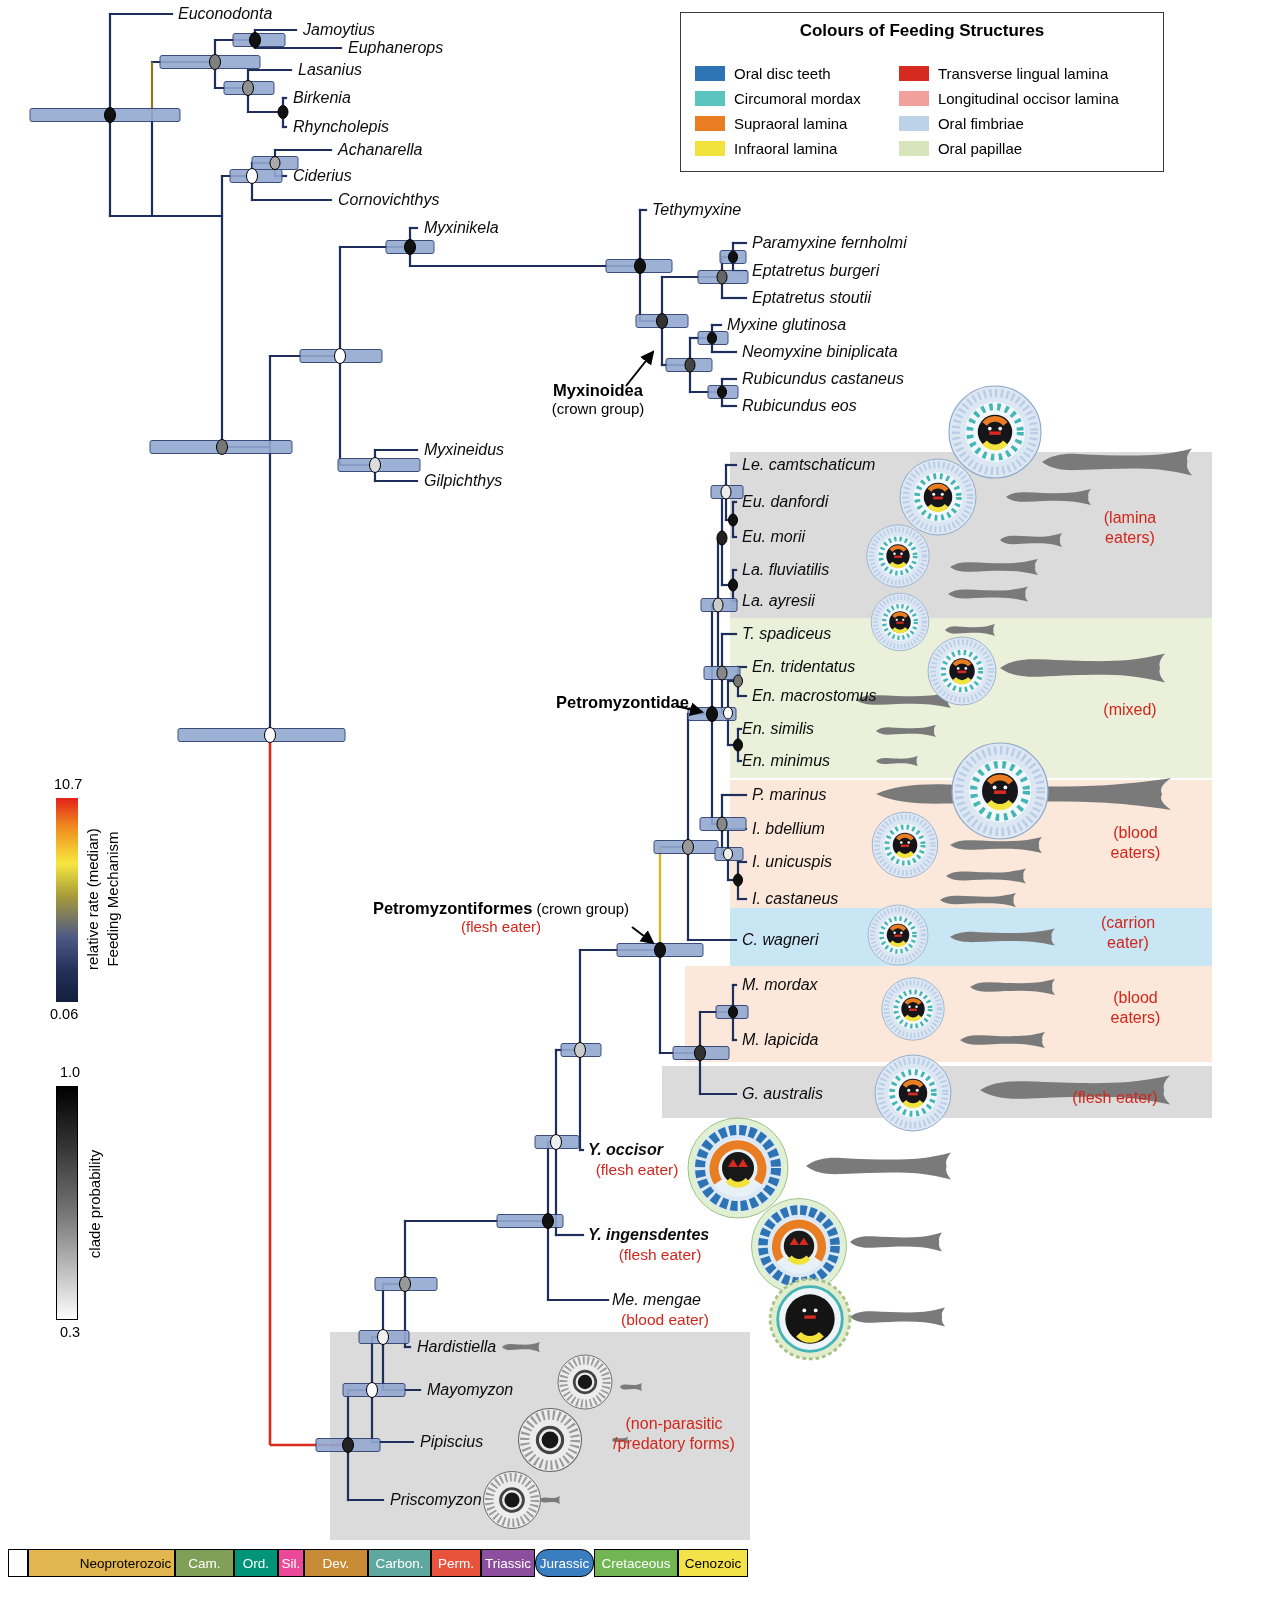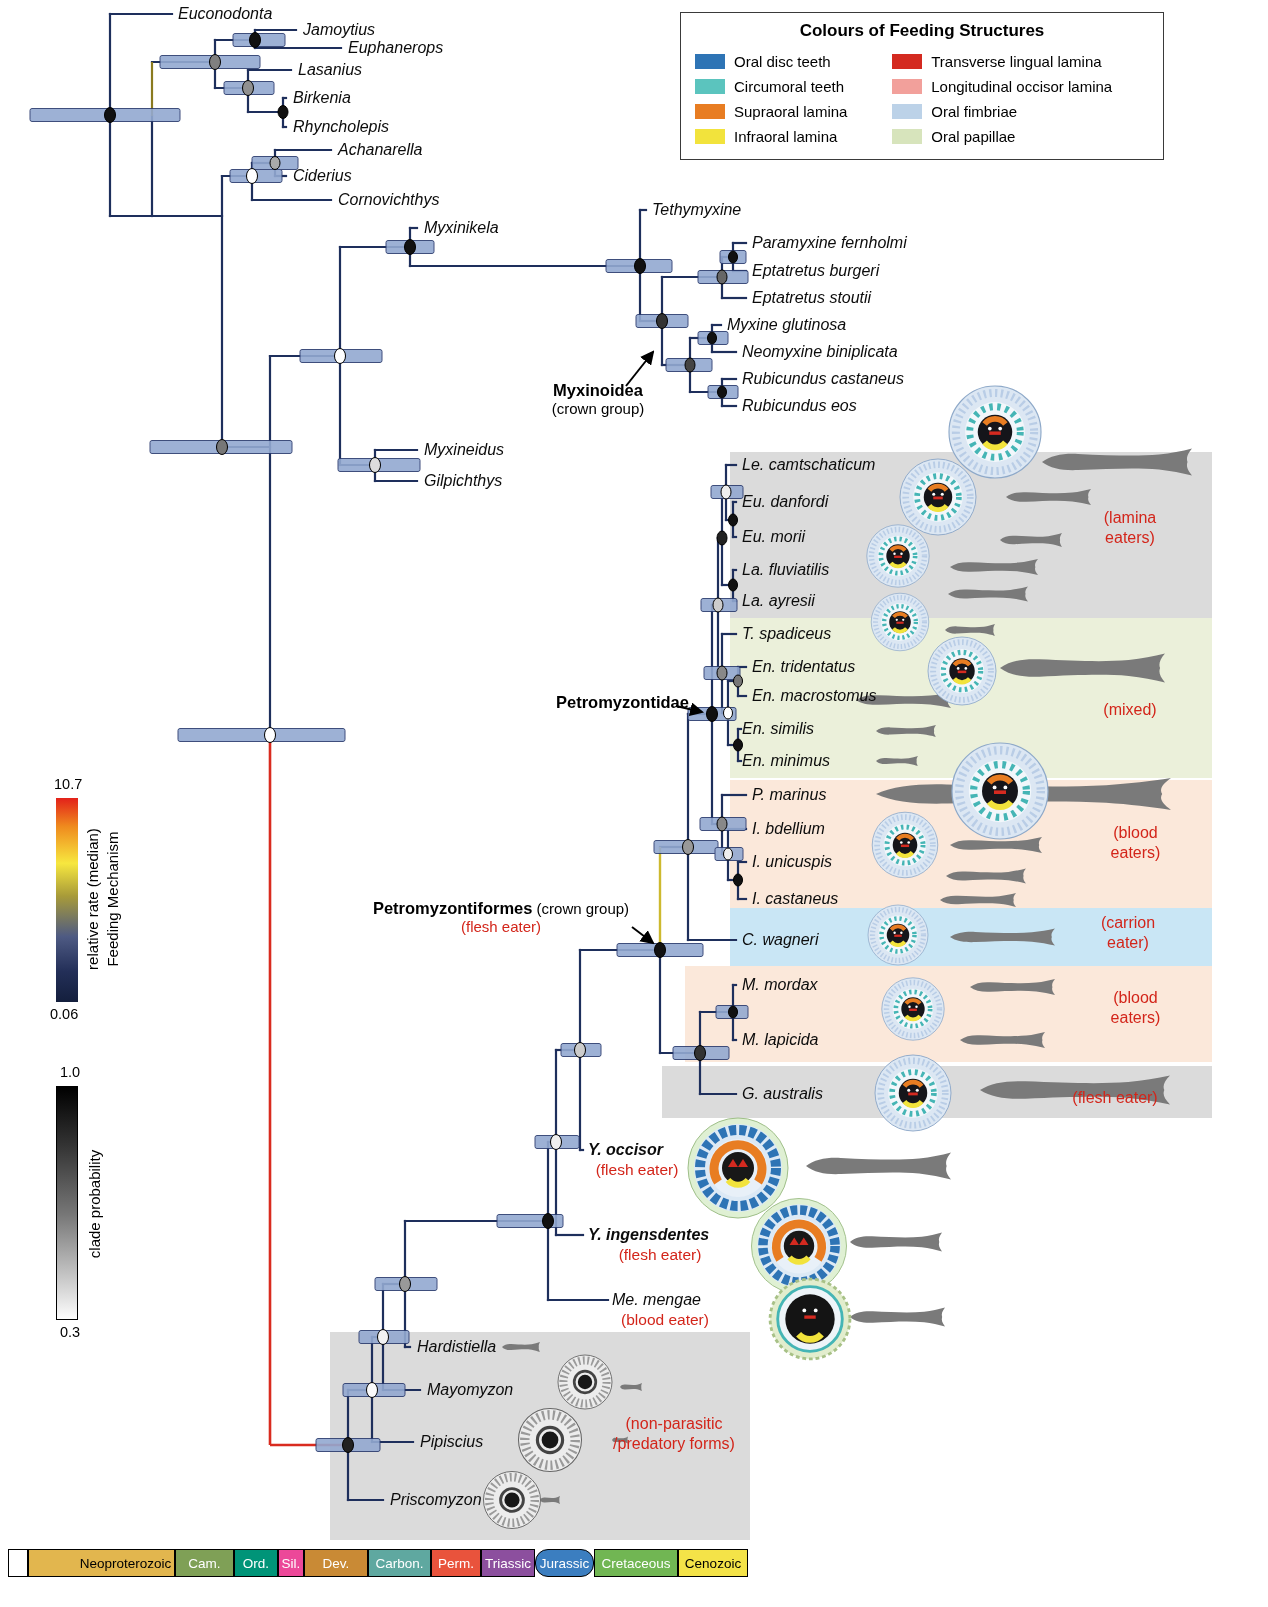--- a/index.html
+++ b/index.html
@@ -15,21 +15,21 @@
   .red{color:#d3251a}
   .dietlbl{position:absolute;z-index:2;color:#d3251a;font-size:15.5px;text-align:center}
   .grp{position:absolute;z-index:2;color:#d3251a;font-size:16px;text-align:center;line-height:1.22}
   .scalebar{position:absolute;z-index:2}
   .scalenum{position:absolute;z-index:2;font-size:14.5px;color:#000}
   .rot{position:absolute;z-index:2;font-size:15px;color:#000;transform:rotate(-90deg);transform-origin:0 0;text-align:center;white-space:nowrap}
   .period{position:absolute;z-index:2;top:1549px;height:28px;display:flex;align-items:center;justify-content:center;font-size:13.5px;color:#fff;border:1px solid #000;box-sizing:border-box;overflow:hidden;white-space:nowrap}
   .period.dk{color:#000}
   .tick{position:absolute;z-index:2;top:1648px;width:48px;text-align:center;font-size:14.5px;color:#4d7c0f;white-space:nowrap}
   .legend{position:absolute;left:680px;top:12px;width:484px;z-index:3;background:#fff;border:1.6px solid #3a3a3a;padding:8px 0 10px;box-sizing:border-box}
-  .legend-title{text-align:center;font-weight:bold;font-size:17px;margin-bottom:8px;color:#000}
+  .legend-title{text-align:center;font-weight:bold;font-size:17px;margin-bottom:20px;color:#000}
   .lgrid{display:grid;grid-template-rows:repeat(4,25px);grid-auto-flow:column;padding:0 14px;column-gap:8px}
   .litem{display:flex;align-items:center;font-size:15px;color:#000}
   .sw{width:30px;height:15px;margin-right:9px;flex:0 0 auto}
 </style>
 </head>
 <body>
 
 <div id="fig">
 
   <div class="band" style="left: 730px; top: 452px; width: 482px; height: 166px; background-color: rgb(219, 219, 219);"></div>
@@ -368,21 +368,21 @@
 
   <div class="legend">
     <div class="legend-title">Colours of Feeding Structures</div>
     <div class="lgrid">
       <div class="litem">
           <span class="sw" style="background-color: rgb(46, 116, 181);"></span>
           <span>Oral disc teeth</span>
         </div>
       <div class="litem">
           <span class="sw" style="background-color: rgb(91, 196, 190);"></span>
-          <span>Circumoral teeth</span>
+          <span>Circumoral mordax</span>
         </div>
       <div class="litem">
           <span class="sw" style="background-color: rgb(232, 125, 34);"></span>
           <span>Supraoral lamina</span>
         </div>
       <div class="litem">
           <span class="sw" style="background-color: rgb(242, 227, 60);"></span>
           <span>Infraoral lamina</span>
         </div>
       <div class="litem">

